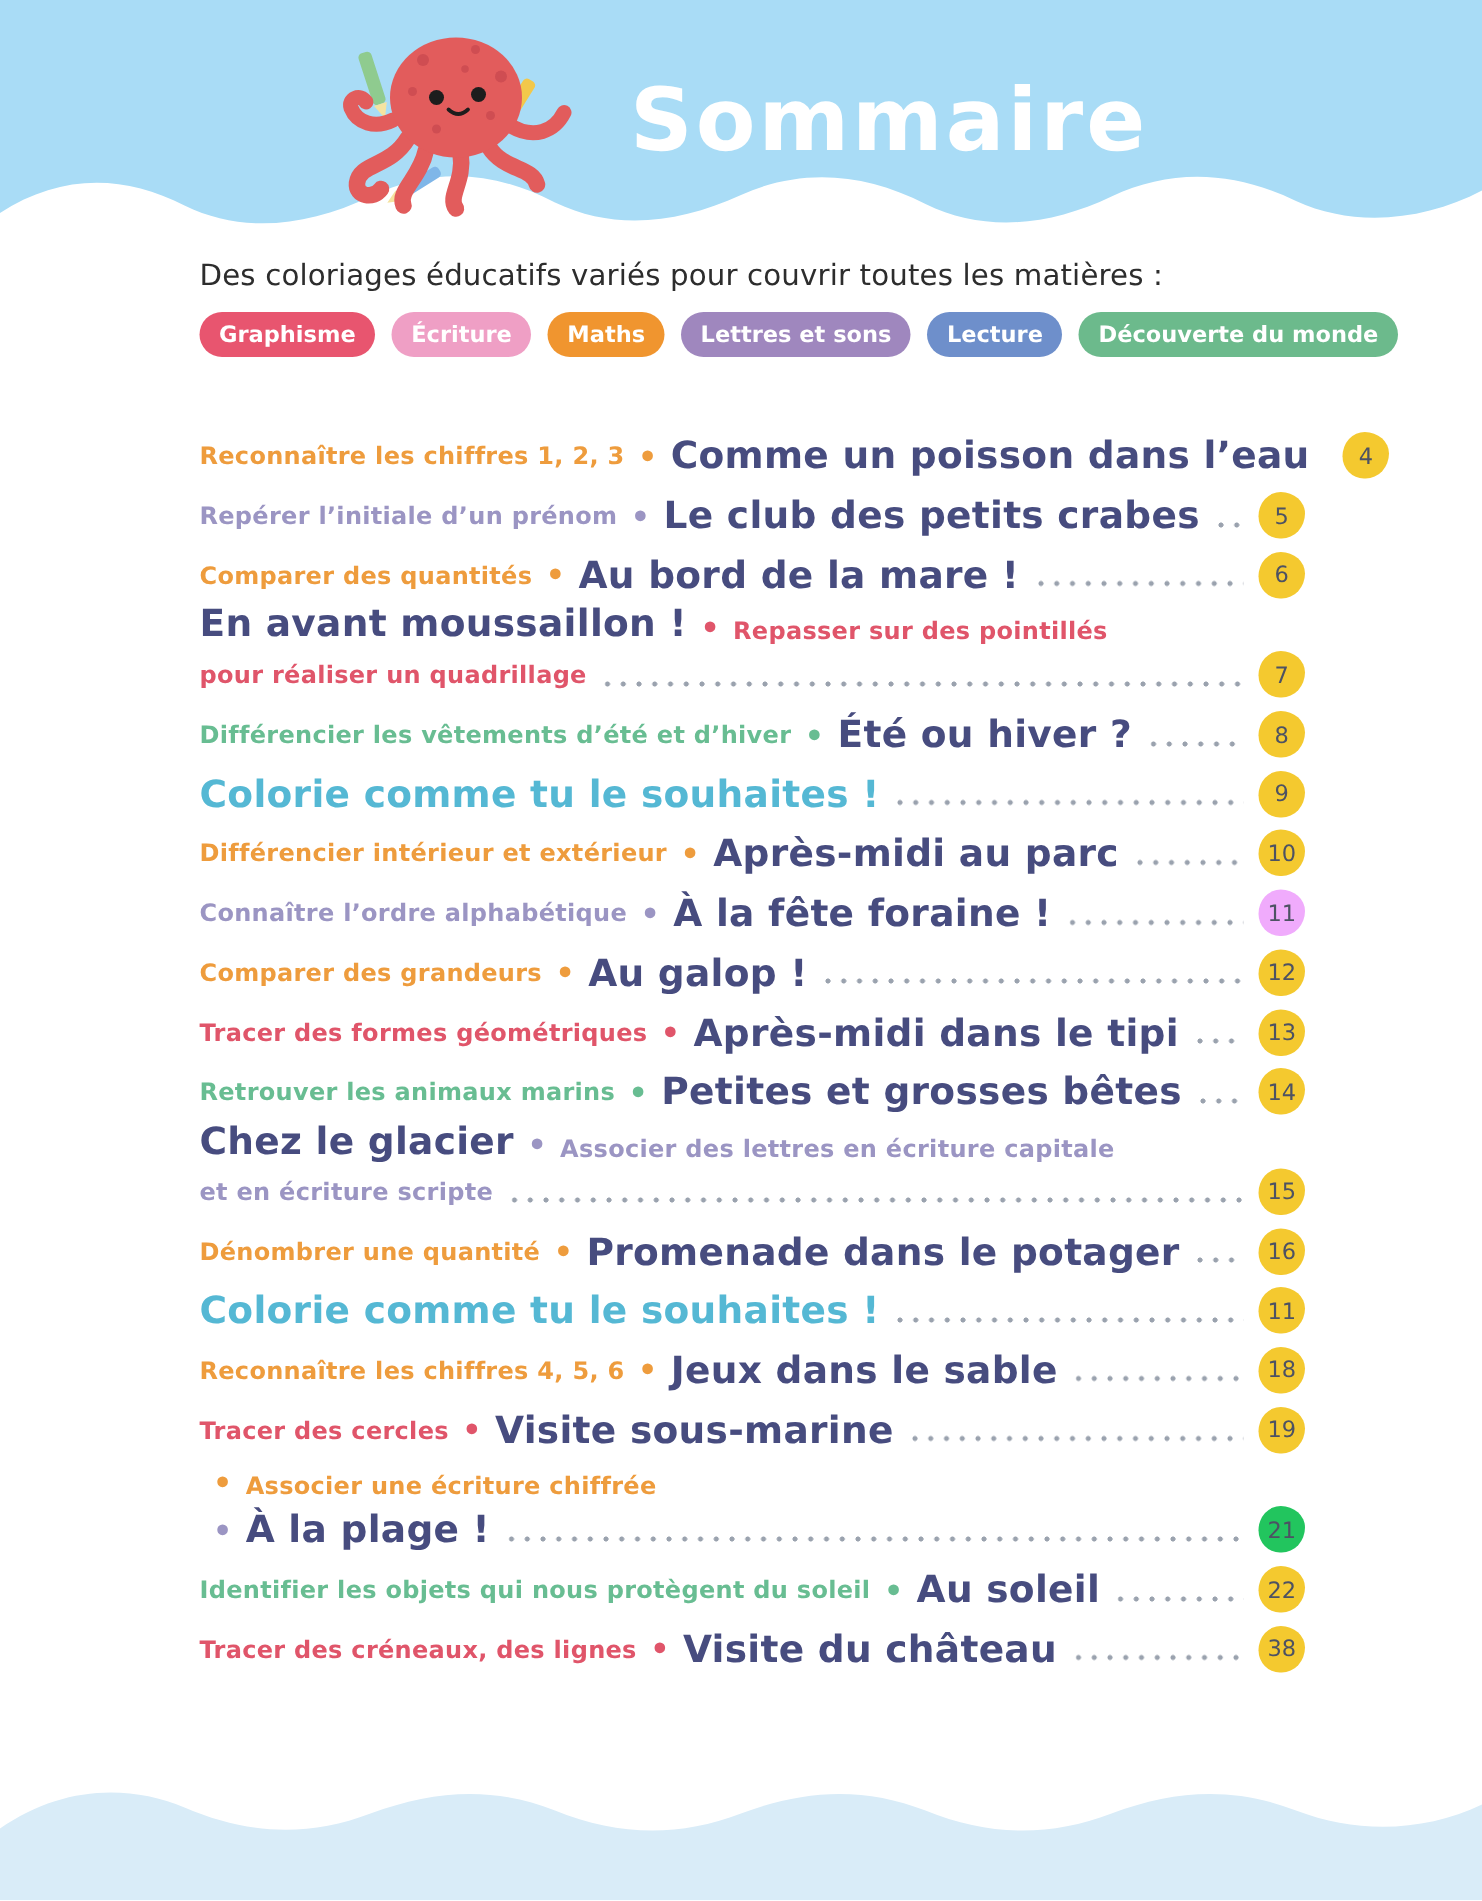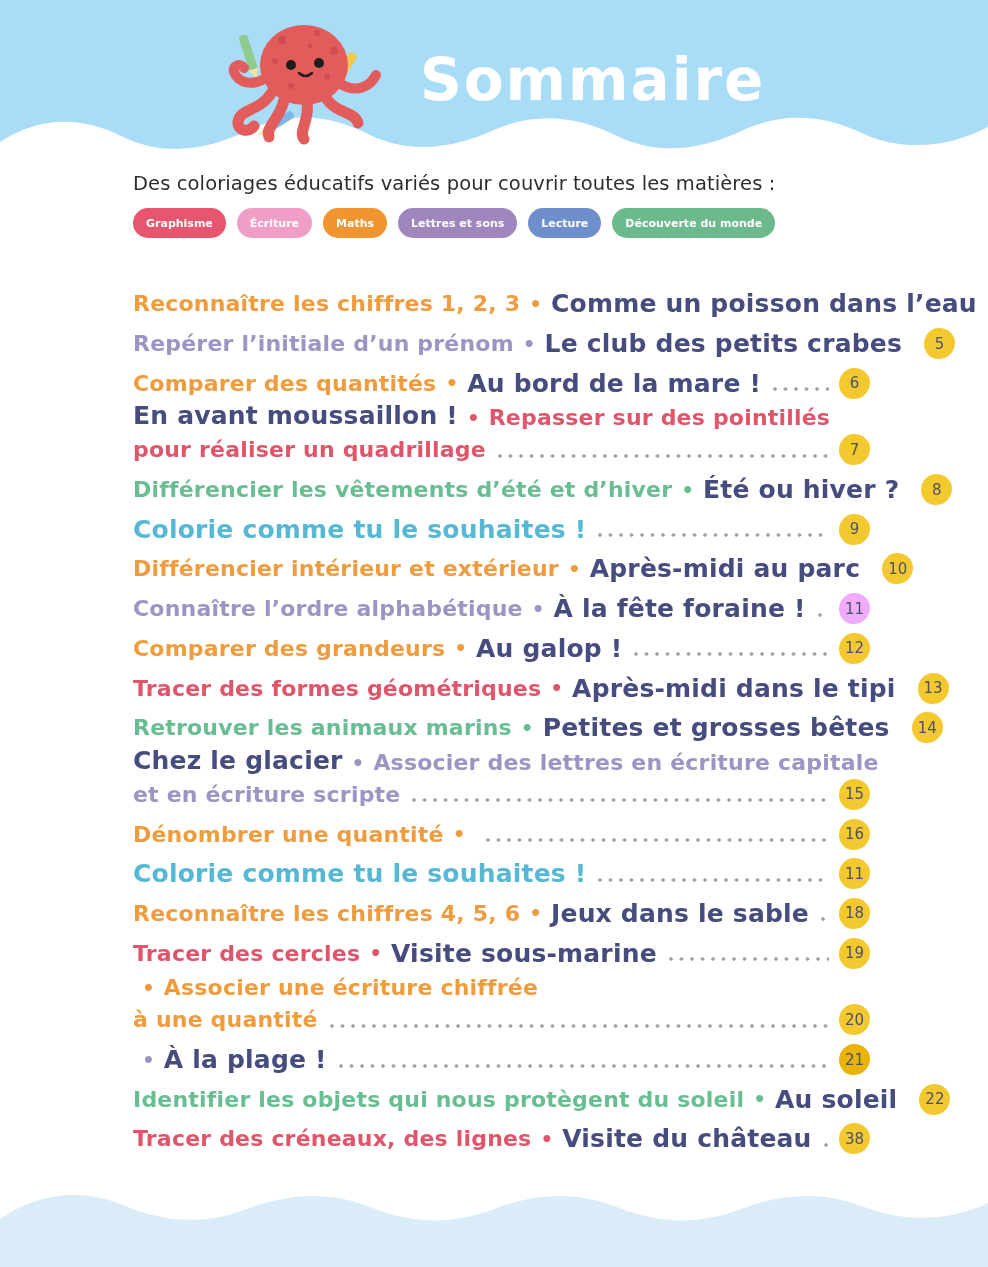--- a/index.html
+++ b/index.html
@@ -12,28 +12,28 @@
   .sommaire-title{
     position:absolute;top:46px;left:420px;
     font-size:58px;font-weight:bold;color:#ffffff;letter-spacing:2px;
   }
   .octopus{position:absolute;top:20px;left:220px;}
   .content{position:absolute;left:133px;top:172px;width:737px;}
   .intro{font-size:19.5px;color:#2d2d2d;font-weight:500;letter-spacing:.1px;}
   .pills{display:flex;gap:11px;margin-top:13px;}
   .pill{
     height:30px;line-height:31px;padding:0 13px;border-radius:16px;
-    color:#ffffff;font-weight:bold;font-size:11px;white-space:nowrap;
+    color:#ffffff;font-weight:bold;font-size:15px;white-space:nowrap;
   }
   .toc{margin-top:46px;}
   .line{display:flex;align-items:center;height:39.7px;}
   .line.first{height:27px;align-items:flex-end;}
   .t{font-size:25px;font-weight:bold;white-space:nowrap;letter-spacing:.2px;}
   .b{font-weight:bold;font-size:20px;margin:0 9px;}
-  .d{font-size:22px;font-weight:bold;white-space:nowrap;letter-spacing:.2px;}
+  .d{font-size:16px;font-weight:bold;white-space:nowrap;letter-spacing:.2px;}
   .leader{
     flex:1;height:4px;margin:0 10px 0 12px;align-self:center;position:relative;top:6px;
     background-image:radial-gradient(circle at 2px 2px, var(--dotc,#9AA2AE) 1.5px, transparent 1.9px);
     background-size:10.5px 4px;background-repeat:repeat-x;
   }
   .badge{
     width:31px;height:31px;flex:none;display:flex;align-items:center;justify-content:center;
     border-radius:48% 52% 50% 46% / 52% 46% 54% 48%;
     font-size:15px;
   }
@@ -255,20 +255,21 @@
       <span class="leader" style="--dotc: #9AA2AE;"></span>
       <span class="badge" style="background: rgb(244, 201, 47); color: rgb(77, 82, 99);">15</span>
     </div>
   </div>
 
   <div class="toc-row">
 
     <div class="line l2">
     <span class="d" style="color: rgb(238, 156, 61);">Dénombrer une quantité</span>
       <span class="b" style="color: rgb(238, 156, 61);">•</span>
+      <span class="t" style="color: rgb(71, 76, 127);">Promenade dans le potager</span>
 
       <span class="leader" style="--dotc: #9AA2AE;"></span>
       <span class="badge" style="background: rgb(244, 201, 47); color: rgb(77, 82, 99);">16</span>
     </div>
   </div>
 
   <div class="toc-row">
 
     <div class="line l2">
 
@@ -301,35 +302,30 @@
       <span class="leader" style="--dotc: #9AA2AE;"></span>
       <span class="badge" style="background: rgb(244, 201, 47); color: rgb(77, 82, 99);">19</span>
     </div>
   </div>
 
   <div class="toc-row">
     <div class="line first">
       <span class="b" style="color: rgb(238, 156, 61);">•</span>
       <span class="d" style="color: rgb(238, 156, 61);">Associer une écriture chiffrée</span>
     </div>
-    <div class="line l2">
-      <span class="d d2" style="color: rgb(238, 156, 61);">à une quantité</span>
-      <span class="leader" style="--dotc: #9AA2AE;"></span>
-      <span class="badge" style="background: rgb(244, 201, 47); color: rgb(77, 82, 99);">20</span>
-    </div>
   </div>
 
   <div class="toc-row">
 
     <div class="line l2">
       <span class="b" style="color: rgb(155, 149, 195);">•</span>
       <span class="t" style="color: rgb(71, 76, 127);">À la plage !</span>
 
       <span class="leader" style="--dotc: #9AA2AE;"></span>
-      <span class="badge" style="background: #eab308; color: rgb(77, 82, 99);">21</span>
+      <span class="badge" style="background: #22c55e; color: rgb(77, 82, 99);">21</span>
     </div>
   </div>
 
   <div class="toc-row">
 
     <div class="line l2">
     <span class="d" style="color: rgb(104, 189, 146);">Identifier les objets qui nous protègent du soleil</span>
       <span class="b" style="color: rgb(104, 189, 146);">•</span>
       <span class="t" style="color: rgb(71, 76, 127);">Au soleil</span>
 

